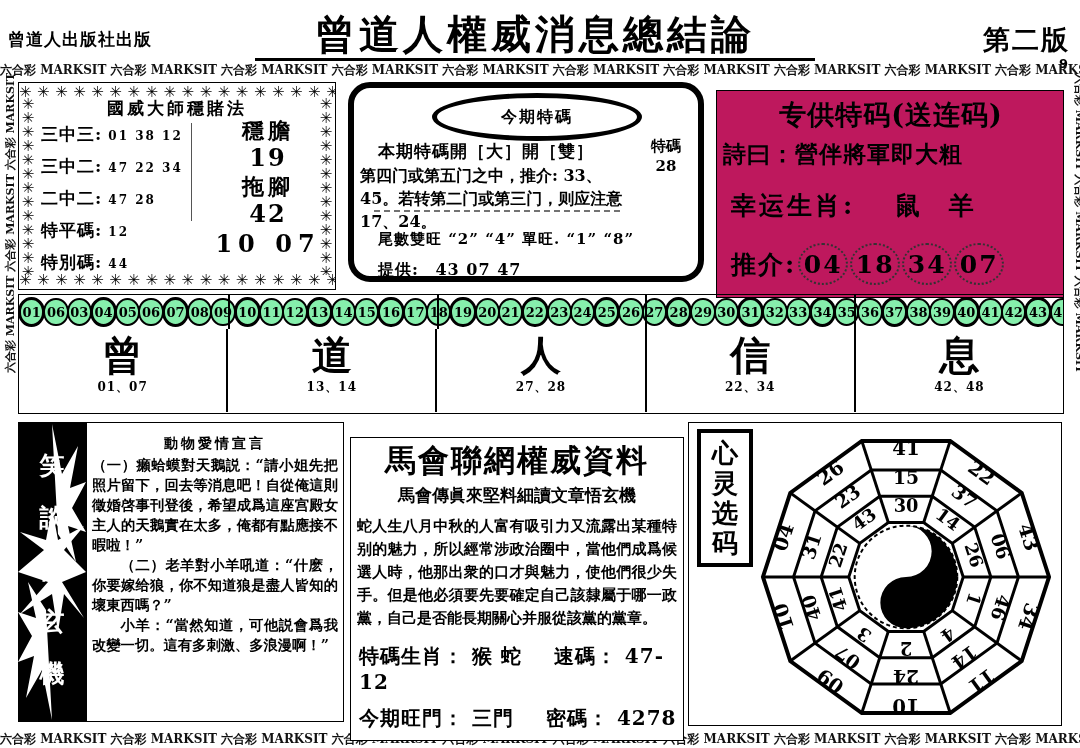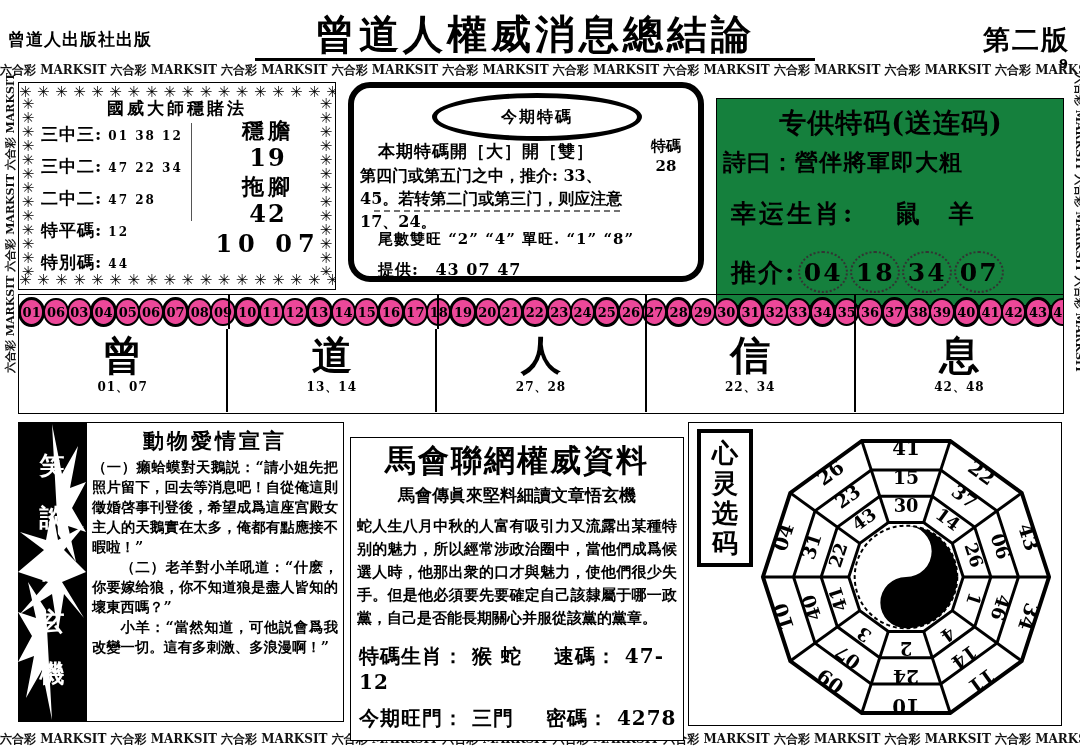--- a/index.html
+++ b/index.html
@@ -78,22 +78,22 @@
            font-size:15px;font-weight:bold;line-height:20px;
            font-family:"DejaVu Serif","Liberation Serif",serif;}
   .rb-tail{position:absolute;left:24px;top:142px;font-size:15px;font-weight:bold;
            letter-spacing:1px;font-family:"DejaVu Serif","Liberation Serif",serif;}
   .rb-provide{position:absolute;left:24px;top:172px;font-size:16px;font-weight:bold;
               letter-spacing:1px;font-family:"DejaVu Serif","Liberation Serif",serif;}
   .dashline{position:absolute;left:20px;top:122px;width:246px;height:0;
             border-top:2px dashed #000;opacity:.55;}
 
   
-  .rightbox{position:absolute;left:698px;top:16px;width:346px;height:206px;
-            border:1px solid #000;background:#15803d;}
+  .rightbox{position:absolute;left:698px;top:8px;width:346px;height:206px;
+            border:1px solid #000;background:#be185d;}
   .rt-l1{position:absolute;left:4px;top:6px;width:340px;text-align:center;
          font-size:27px;font-weight:bold;letter-spacing:1px;
          font-family:"DejaVu Serif","Liberation Serif",serif;}
   .rt-l2{position:absolute;left:6px;top:48px;font-size:23px;font-weight:bold;
          letter-spacing:1px;font-family:"DejaVu Serif","Liberation Serif",serif;}
   .rt-l3{position:absolute;left:14px;top:98px;font-size:25px;font-weight:bold;
          letter-spacing:3px;font-family:"DejaVu Serif","Liberation Serif",serif;}
   .rt-l3 .zodiacs{margin-left:28px;letter-spacing:10px;}
   .rt-l4{position:absolute;left:14px;top:152px;font-size:25px;font-weight:bold;
          letter-spacing:2px;display:flex;align-items:center;
@@ -103,21 +103,21 @@
             font-size:25px;font-weight:bold;margin-left:2px;
             font-family:"DejaVu Serif","Liberation Serif",serif;}
 
   
   .stripbox{position:absolute;left:18px;top:294px;width:1044px;height:118px;
             border:1px solid #000;}
   .strip{position:absolute;left:0;top:0;width:1044px;height:34px;
          display:flex;align-items:center;overflow:hidden;}
   .ball{width:21.3px;height:24px;flex:0 0 auto;display:flex;align-items:center;
         justify-content:center;font-size:13px;font-weight:bold;
-        border:2px solid #000;border-radius:50%;margin:0 -1px;background:#ec4899;
+        border:2px solid #000;border-radius:50%;margin:0 -1px;background:#86efac;
         font-family:"DejaVu Serif","Liberation Serif",serif;}
   .ball.bold{border-width:3px;}
   .bigrow{position:absolute;left:0;top:34px;width:1044px;height:83px;display:flex;}
   .bigcell{flex:1 1 0;border-left:2px solid #000;position:relative;text-align:center;}
   .bigcell:first-child{border-left:none;}
   .big-char{font-size:40px;font-weight:bold;line-height:48px;margin-top:2px;
             font-family:"DejaVu Serif","Liberation Serif",serif;}
   .big-nums{font-size:12px;font-weight:bold;letter-spacing:1px;
             font-family:"DejaVu Serif","Liberation Serif",serif;}
   .striptick{position:absolute;top:0;width:2px;height:34px;background:#000;}
@@ -127,22 +127,22 @@
 
   .burstbox{position:absolute;left:0;top:4px;width:68px;height:300px;
             background:#000;overflow:hidden;}
   .burst{position:absolute;left:0;top:0;width:68px;height:300px;}
   .burst-text{position:absolute;left:0;top:18px;width:68px;text-align:center;
               color:#fff;font-size:25px;font-weight:bold;line-height:52px;
               letter-spacing:0px;font-family:"DejaVu Serif","Liberation Serif",serif;}
 
   .animalbox{position:absolute;left:68px;top:4px;width:258px;height:300px;
              border:1px solid #000;background:#fff;box-sizing:border-box;}
-  .an-title{text-align:center;font-size:21px;font-weight:bold;letter-spacing:3px;
-            margin-top:4px;font-family:"DejaVu Serif","Liberation Serif",serif;}
+  .an-title{text-align:center;font-size:14px;font-weight:bold;letter-spacing:3px;
+            margin-top:12px;font-family:"DejaVu Serif","Liberation Serif",serif;}
   .an-body{font-size:14.3px;font-weight:bold;line-height:20px;padding:2px 5px 0 5px;
            text-align:justify;font-family:"DejaVu Serif","Liberation Serif",serif;}
   .an-body p{margin:0;text-indent:0;}
 
   .midbox{position:absolute;left:332px;top:4px;width:334px;height:304px;
           border:1px solid #000;background:#fff;box-sizing:border-box;margin-top:15px;}
   .mb-title{text-align:center;font-size:31px;font-weight:bold;letter-spacing:2px;
             margin-top:2px;font-family:"DejaVu Serif","Liberation Serif",serif;}
   .mb-sub{text-align:center;font-size:17px;font-weight:bold;letter-spacing:0px;
           margin-top:2px;font-family:"DejaVu Serif","Liberation Serif",serif;}

